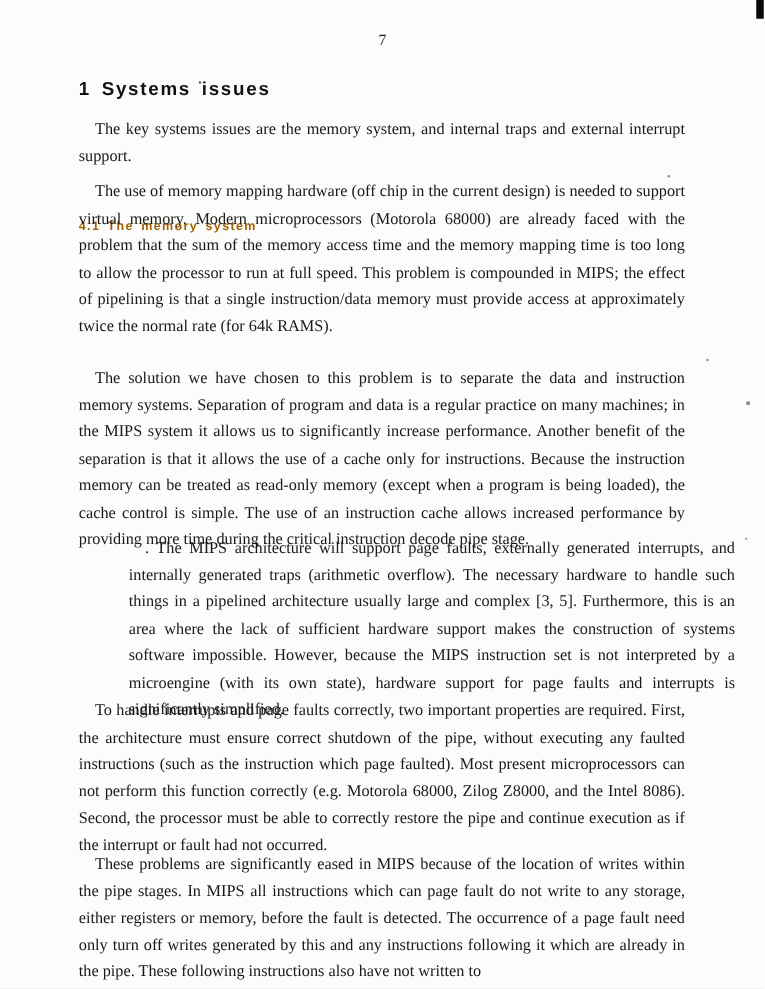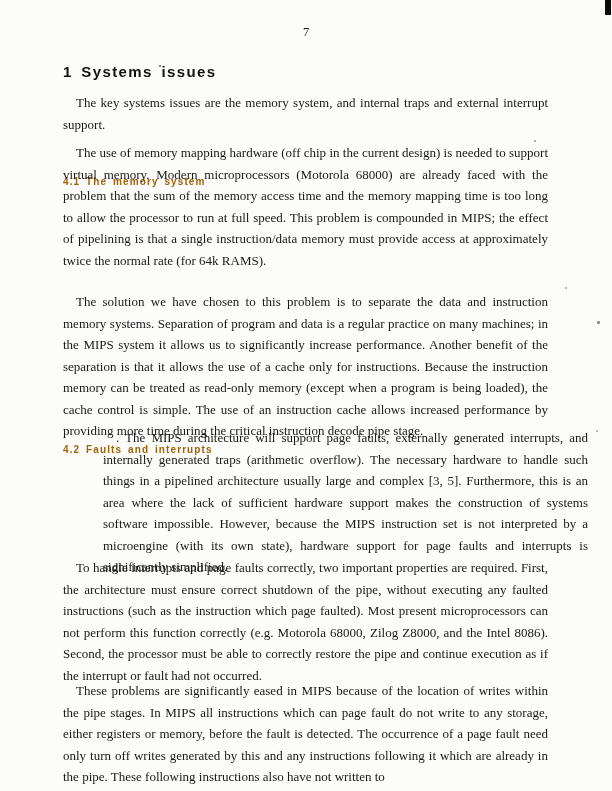--- a/index.html
+++ b/index.html
@@ -105,21 +105,20 @@
   <div class="content-block h1">1 Systems issues</div>
 
   <div class="content-block para intro">The key systems issues are the memory system, and internal traps and external interrupt support.</div>
 
   <div class="content-block h2 mem">4.1 The memory system</div>
 
   <div class="content-block para p1">The use of memory mapping hardware (off chip in the current design) is needed to support virtual memory. Modern microprocessors (Motorola 68000) are already faced with the problem that the sum of the memory access time and the memory mapping time is too long to allow the processor to run at full speed. This problem is compounded in MIPS; the effect of pipelining is that a single instruction/data memory must provide access at approximately twice the normal rate (for 64k RAMS).</div>
 
   <div class="content-block para p2">The solution we have chosen to this problem is to separate the data and instruction memory systems. Separation of program and data is a regular practice on many machines; in the MIPS system it allows us to significantly increase performance. Another benefit of the separation is that it allows the use of a cache only for instructions.  Because the instruction memory can be treated as read-only memory (except when a program is being loaded), the cache control is simple. The use of an instruction cache allows increased performance by providing more time during the critical instruction decode pipe stage.</div>
 
-  <div class="content-block h2 faults">4.2 Faults and interrupts</div>
 
   <div class="content-block para p3">. The MIPS architecture will support page faults, externally generated interrupts, and internally generated traps (arithmetic overflow). The necessary hardware to handle such things in a pipelined architecture usually large and complex [3, 5].  Furthermore, this is an area where the lack of sufficient hardware support makes the construction of systems software impossible. However, because the MIPS instruction set is not interpreted by a microengine (with its own state), hardware support for page faults and interrupts is significantly simplified.</div>
 
   <div class="content-block para p4">To handle interrupts and page faults correctly, two important properties are required. First, the architecture must ensure correct shutdown of the pipe, without executing any faulted instructions (such as the instruction which page faulted). Most present microprocessors can not perform this function correctly (e.g. Motorola 68000, Zilog Z8000, and the Intel 8086).  Second, the processor must be able to correctly restore the pipe and continue execution as if the interrupt or fault had not occurred.</div>
 
   <div class="content-block para p5">These problems are significantly eased in MIPS because of the location of writes within the pipe stages.  In MIPS all instructions which can page fault do not write to any storage, either registers or memory, before the fault is detected.  The occurrence of a page fault need only turn off writes generated by this and any instructions following it which are already in the pipe.  These following instructions also have not written to</div>
 
 </div>
 
 </body></html>

